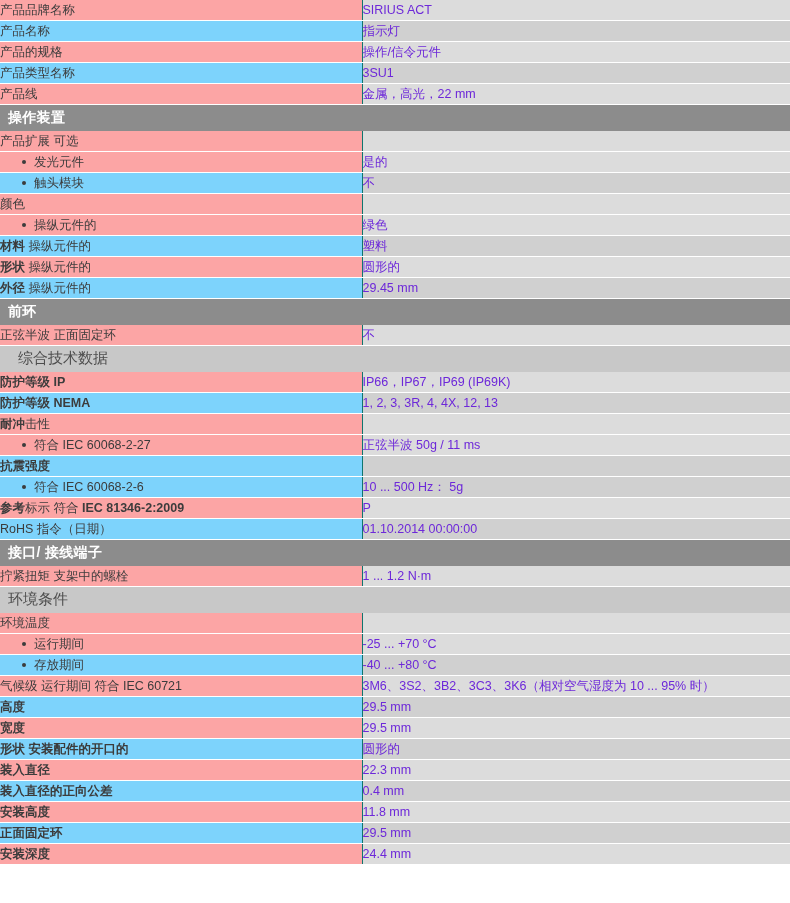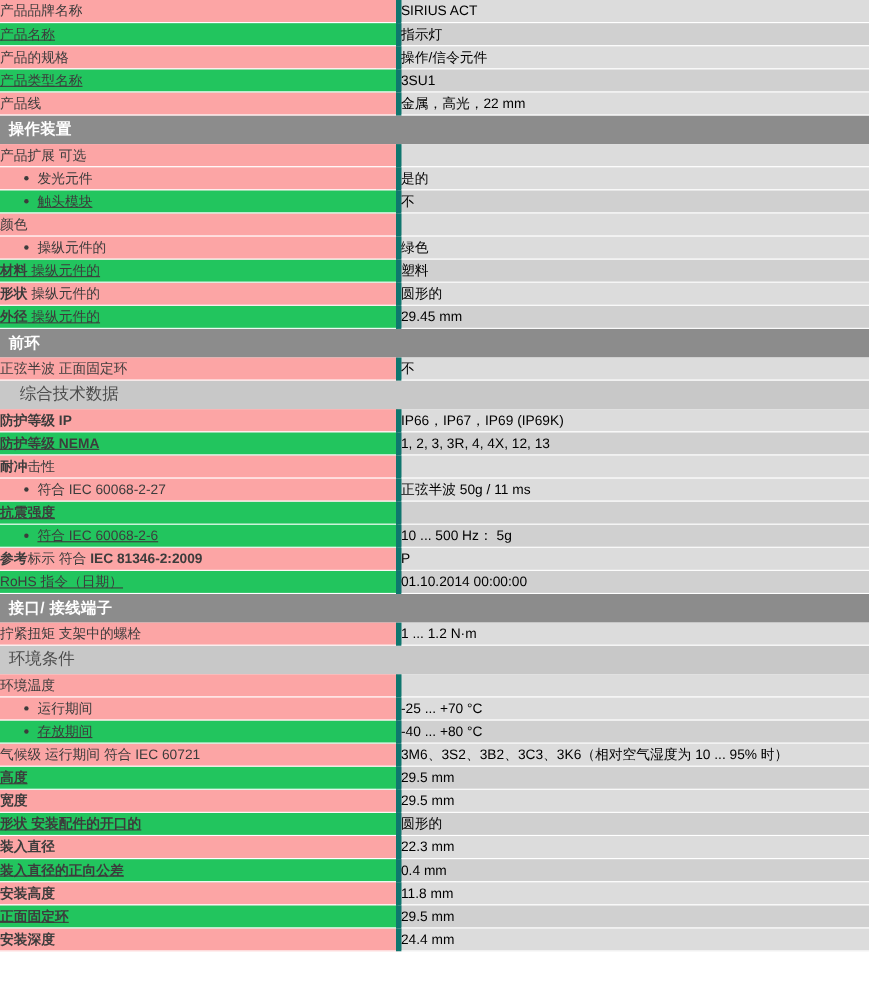--- a/index.html
+++ b/index.html
@@ -50,26 +50,26 @@
   }
 
   td.label {
     padding: 3px 8px 4px 8px;
     border-bottom: 1px solid #ffffff;
     color: #3c3c3c;
   }
   td.value {
     padding: 3px 8px 4px 10px;
     border-bottom: 1px solid #ffffff;
-    border-left: 5px solid #0f766e;
-    color: #000000;
+    border-left: 1px solid #0f766e;
+    color: #6d28d9;
   }
   tr.light td.label { background: #fca5a5; }
   tr.light td.value { background: #dcdcdc; }
-  tr.dark td.label  { background: #22c55e; text-decoration: underline; }
+  tr.dark td.label  { background: #7dd3fc; }
   tr.dark td.value  { background: #d0d0d0; }
   .bullet {
     padding-left: 34px;
     position: relative;
     text-align: right;
   }
   .bullet::before {
     content: "";
     position: absolute;
     left: 22px;

